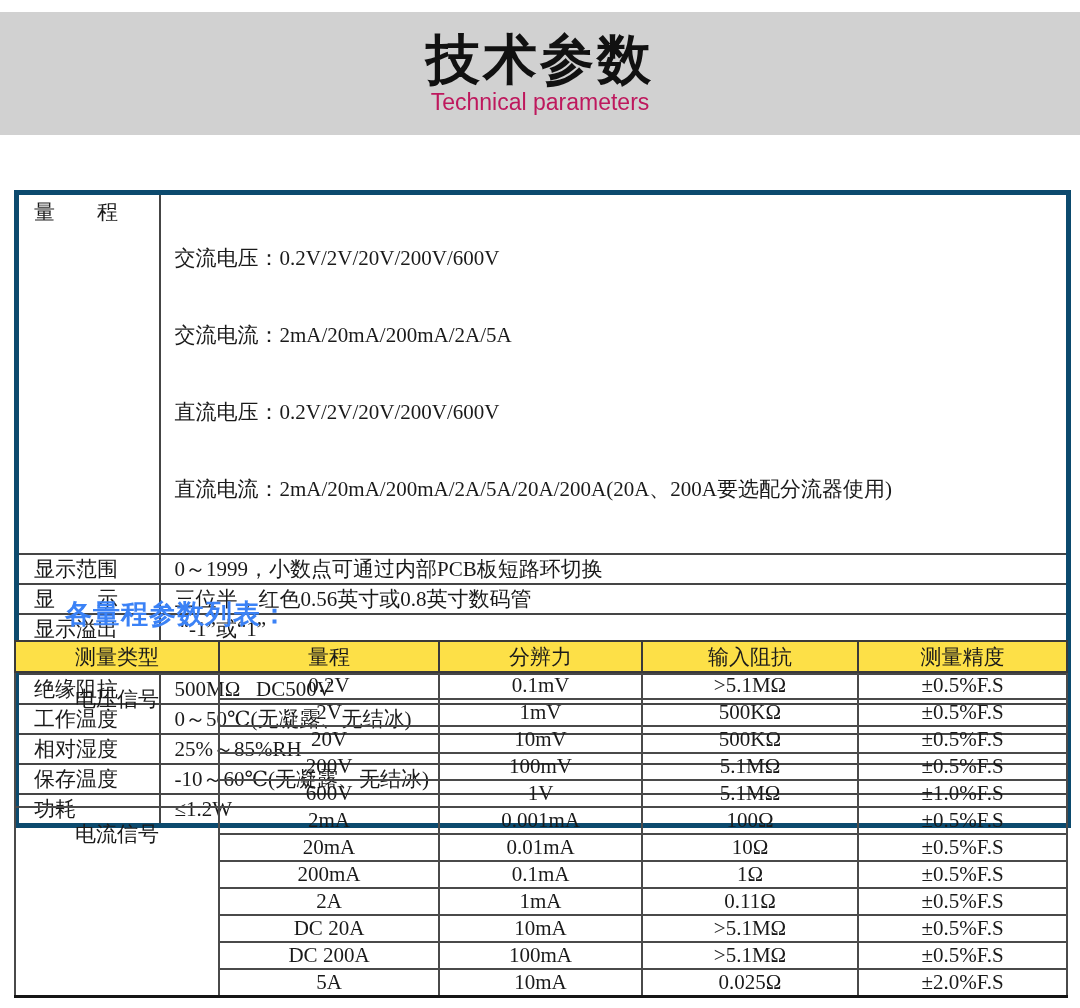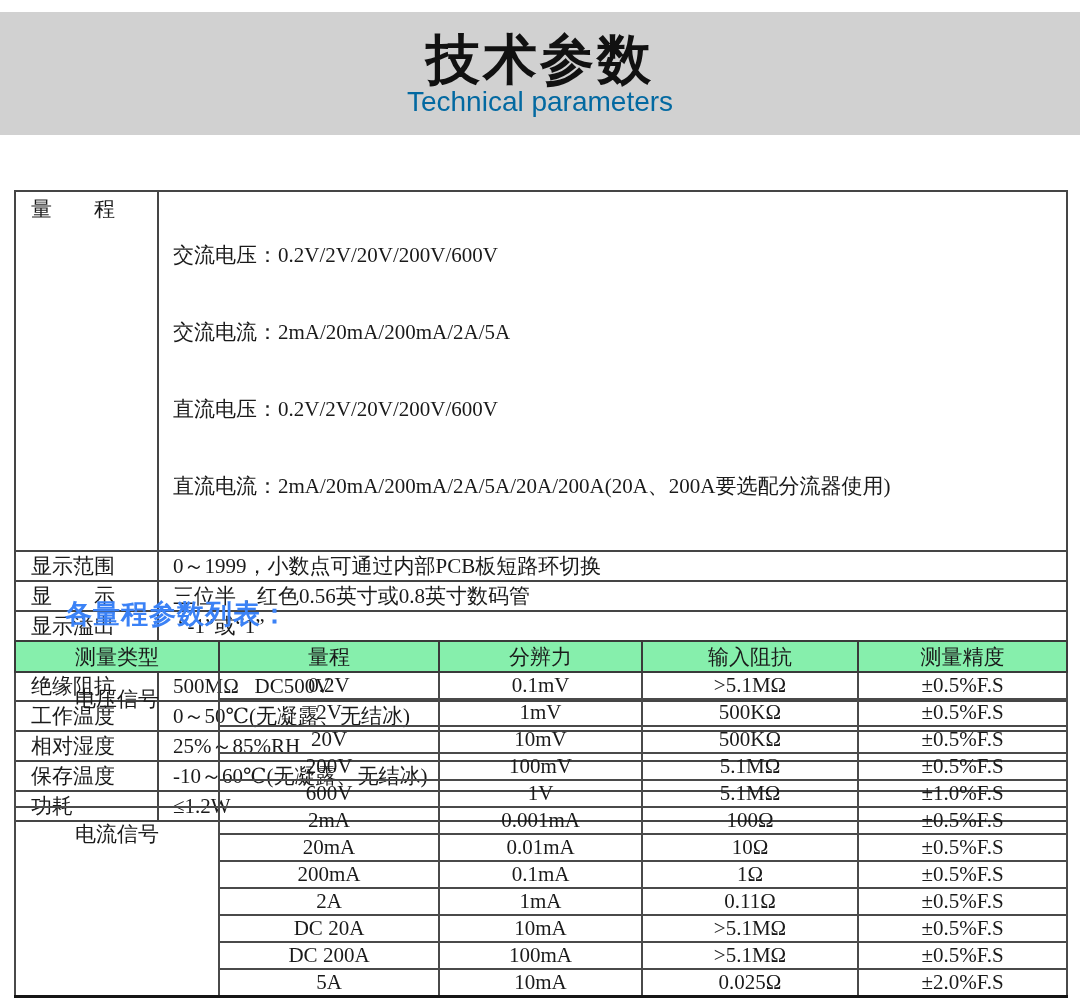--- a/index.html
+++ b/index.html
@@ -23,32 +23,32 @@
     font-family: "Liberation Sans", "DejaVu Sans", sans-serif;
     font-weight: bold;
     font-size: 54px;
     line-height: 60px;
     margin-top: 17px;
     letter-spacing: 3px;
     color: #111;
   }
   .page-subtitle {
     font-family: "Liberation Sans", "DejaVu Sans", sans-serif;
-    font-size: 28px;
+    font-size: 23px;
     line-height: 26px;
     margin-top: 0px;
-    color: #0369a1;
+    color: #be185d;
   }
 
   
   table { border-collapse: collapse; table-layout: fixed; }
   .spec-table {
     position: absolute; left: 14px; top: 190px;
     width: 1052px;
-    border: 2px solid #0c4a6e;
+    border: 5px solid #0c4a6e;
     font-size: 21px;
   }
   .spec-table td {
     border: 2px solid #454545;
     padding: 0;
     vertical-align: middle;
   }
   .spec-table td.label {
     padding-left: 15px;
     padding-right: 10px;
@@ -77,21 +77,21 @@
   
   .range-table {
     position: absolute; left: 14px; top: 640px;
     width: 1052px;
     border: 2px solid #151515;
     border-bottom: 3px solid #151515;
     font-size: 21px;
     text-align: center;
   }
   .range-table th {
-    background: #86efac;
+    background: #fde047;
     font-weight: normal;
     height: 29px;
     border: 2px solid #3a3a3a;
     padding: 0;
   }
   .range-table td {
     border: 2px solid #4a4a4a;
     height: 24.6px;
     padding: 0;
     vertical-align: middle;

